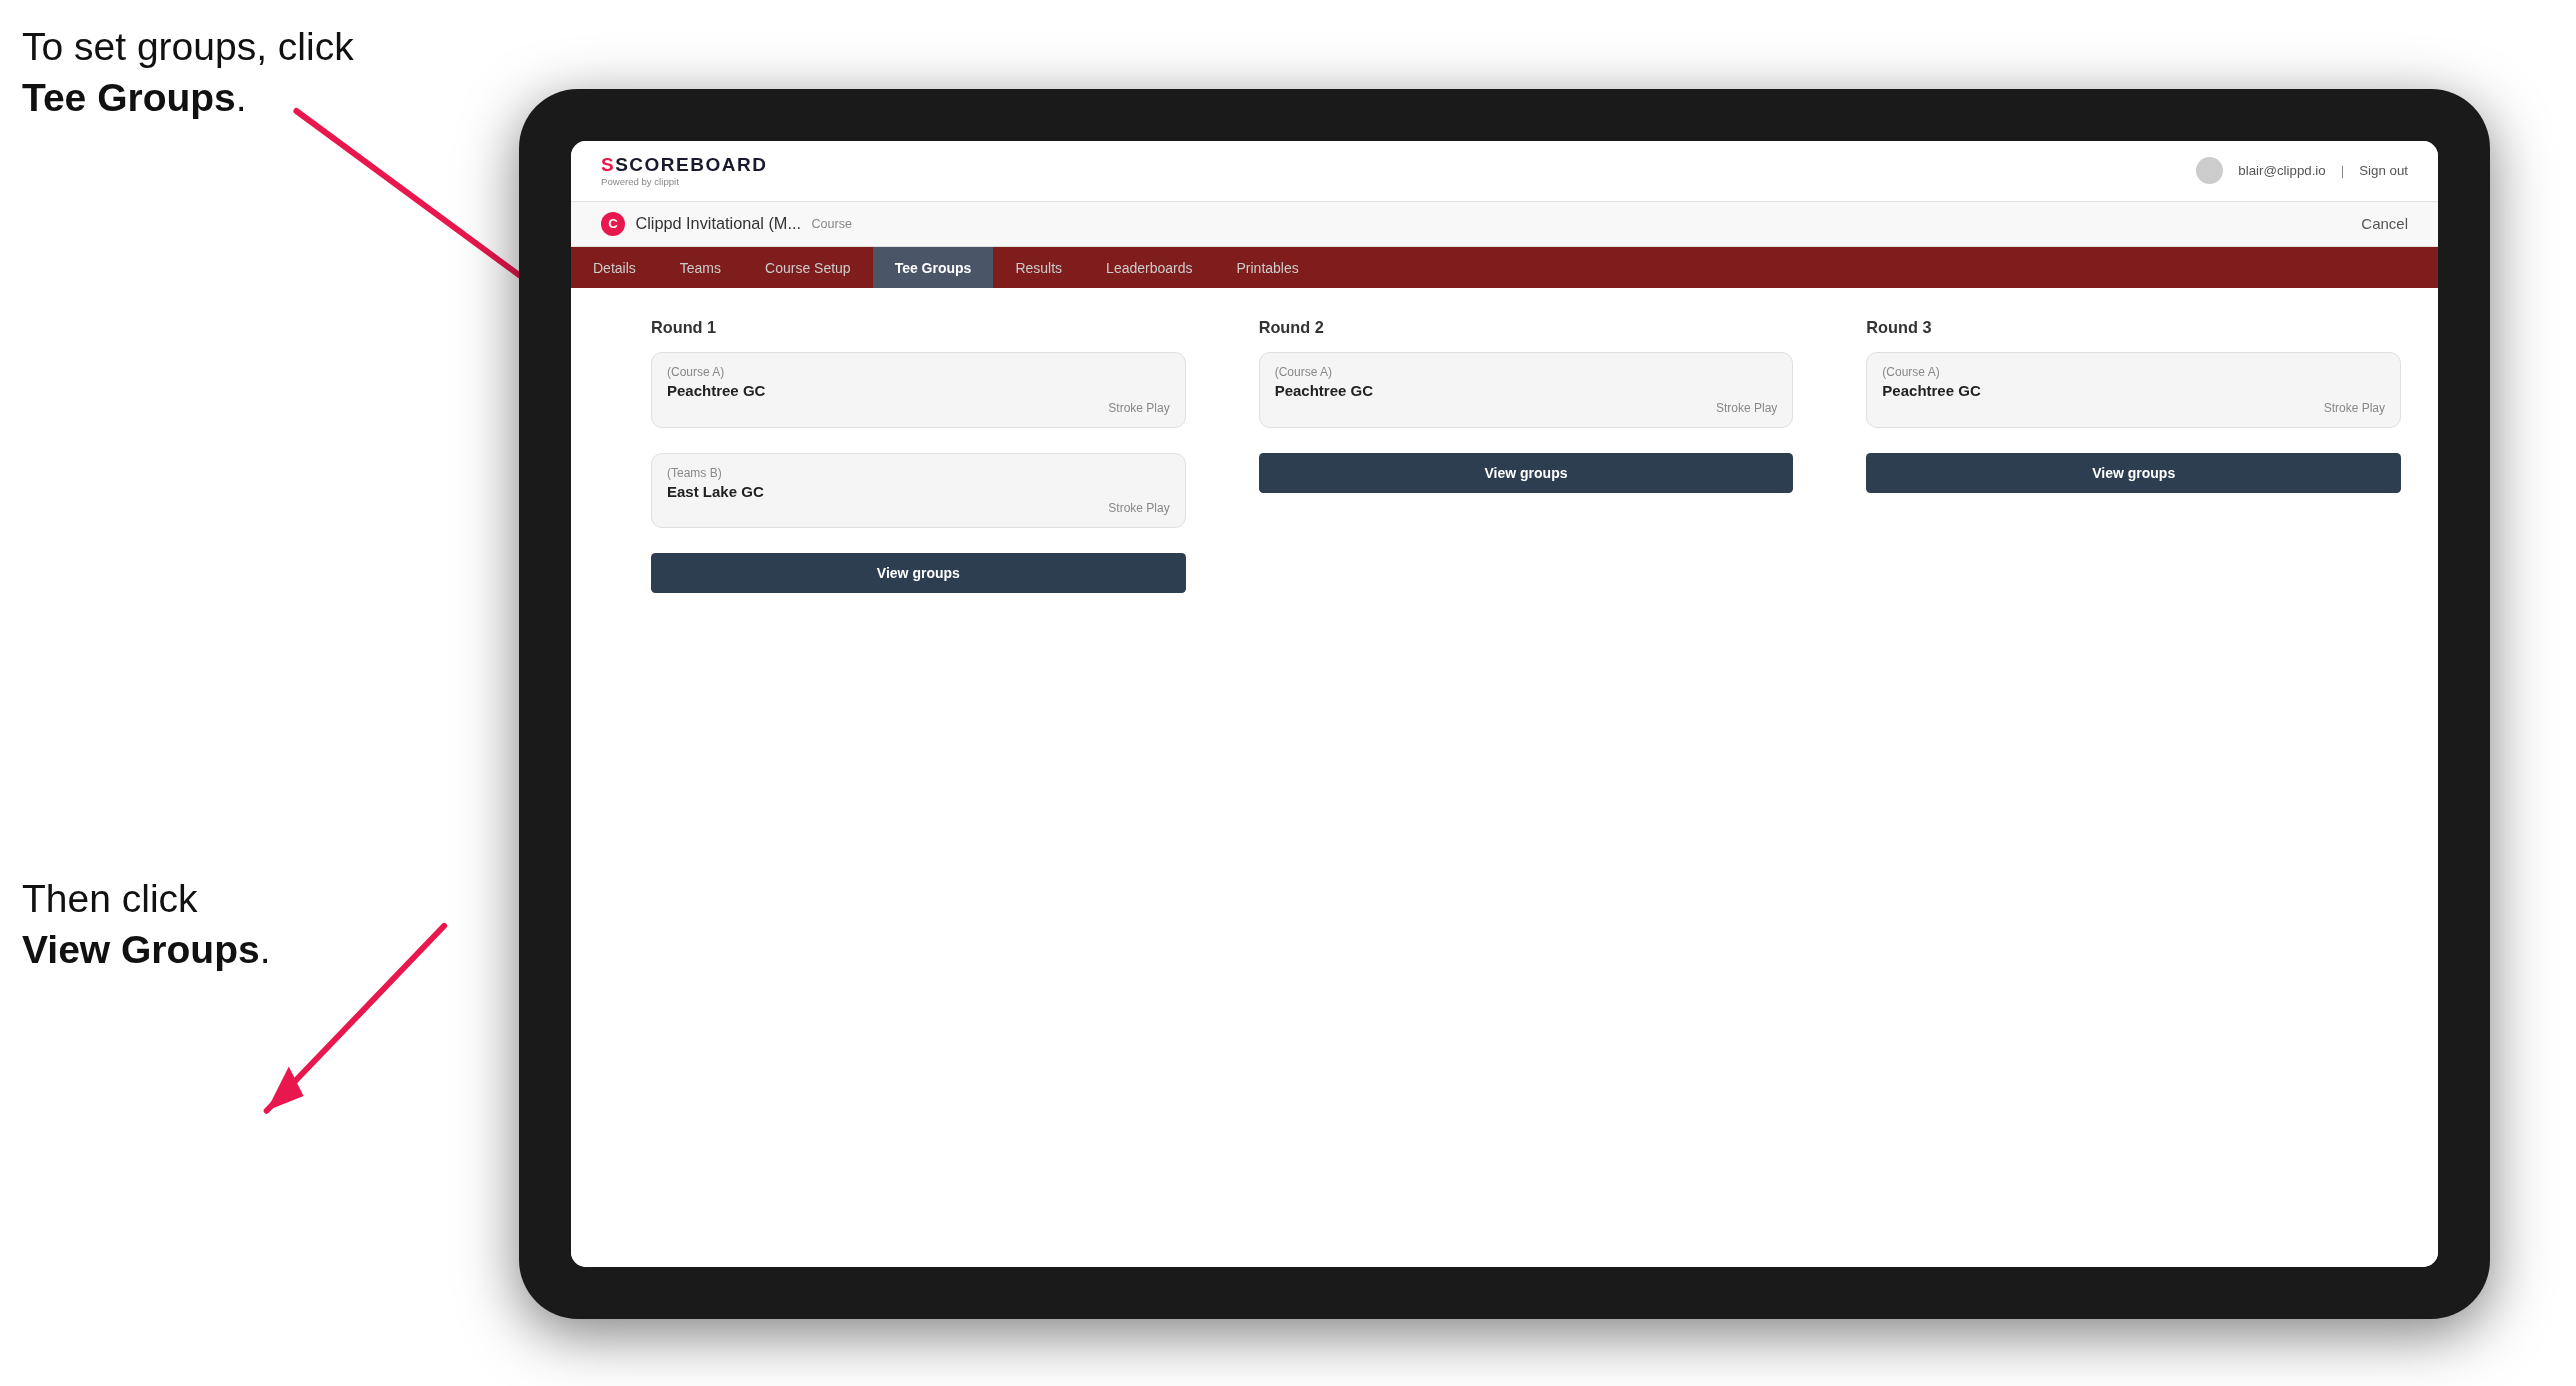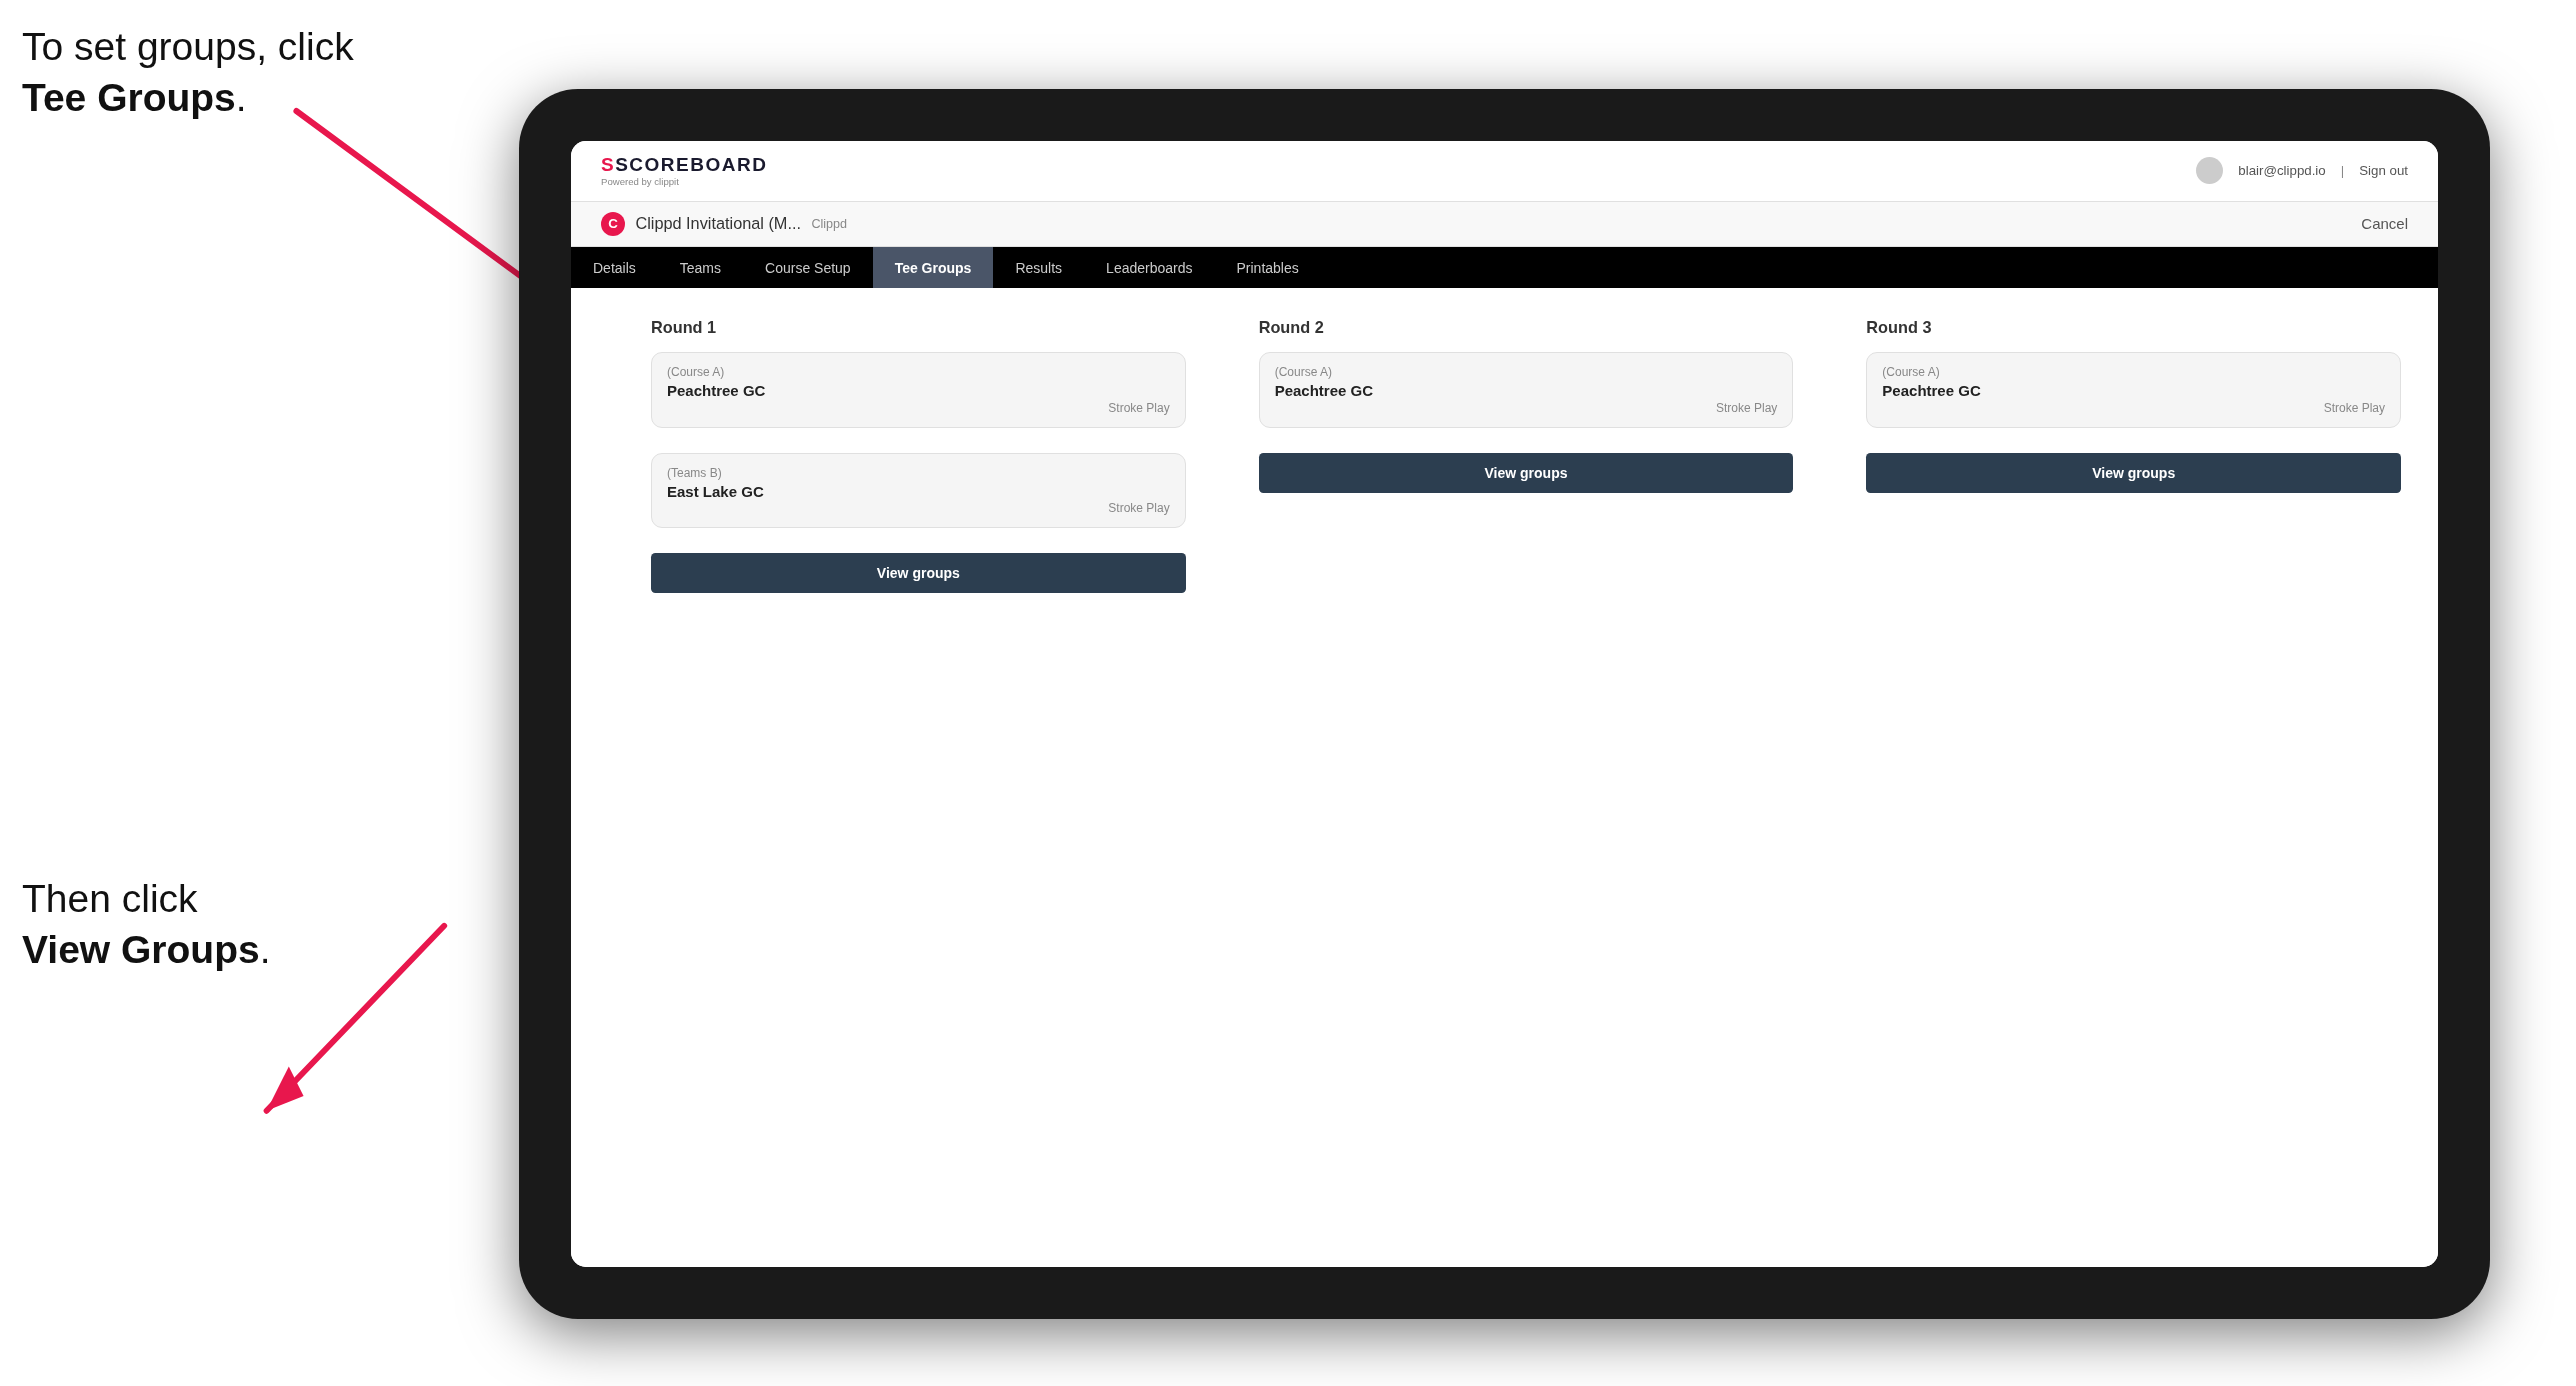--- a/index.html
+++ b/index.html
@@ -175,21 +175,21 @@
     }
 
     .cancel-btn {
       font-size: 15px;
       color: #555;
       cursor: pointer;
     }
 
     
     .sub-nav {
-      background: #000000;
+      background: #7f1d1d;
       display: flex;
       gap: 0;
       min-height: 41px;
     }
 
     .sub-tab {
       padding: 10.4px 22px;
       font-size: 14px;
       color: #ccc;
       cursor: pointer;
@@ -318,21 +318,21 @@
         <span class="nav-signout">Sign out</span>
       </div>
     </div>
 
     <div class="tournament-bar">
       <div class="tournament-name">
         <div class="t-icon">
           <span>C</span>
         </div>
         <span>Clippd Invitational (M...</span>
-        <span class="hosting-badge">Clippd</span>
+        <span class="hosting-badge">Course</span>
       </div>
       <span class="cancel-btn">Cancel</span>
     </div>
 
     <div class="sub-nav">
       <div class="sub-tab">
         <span>Details</span>
       </div>
       <div class="sub-tab">
         <span>Teams</span>

